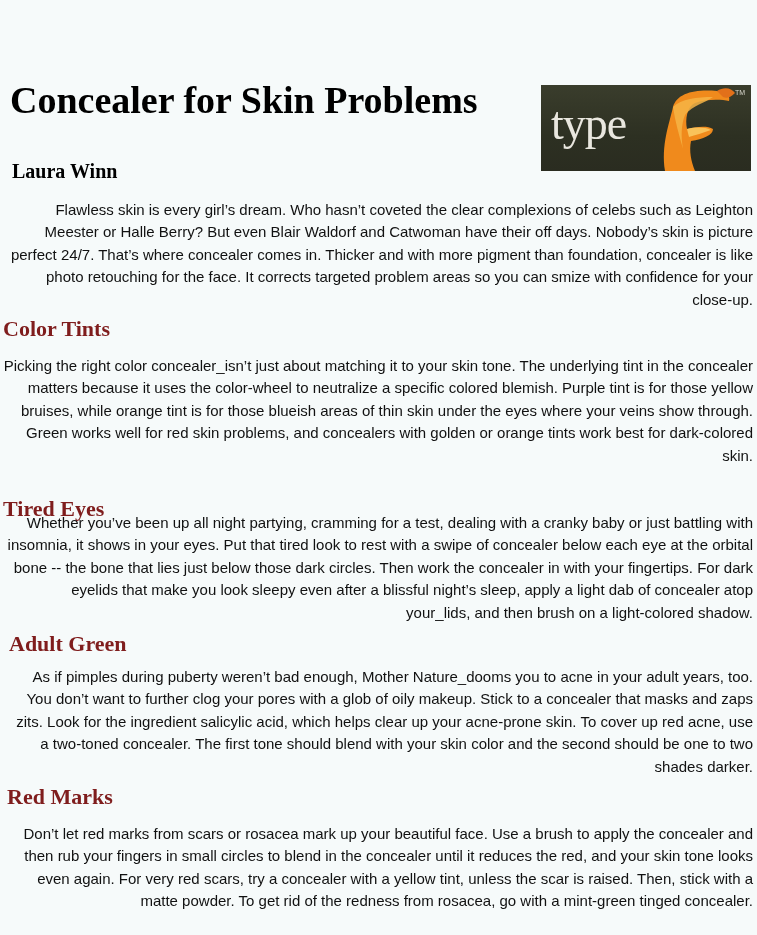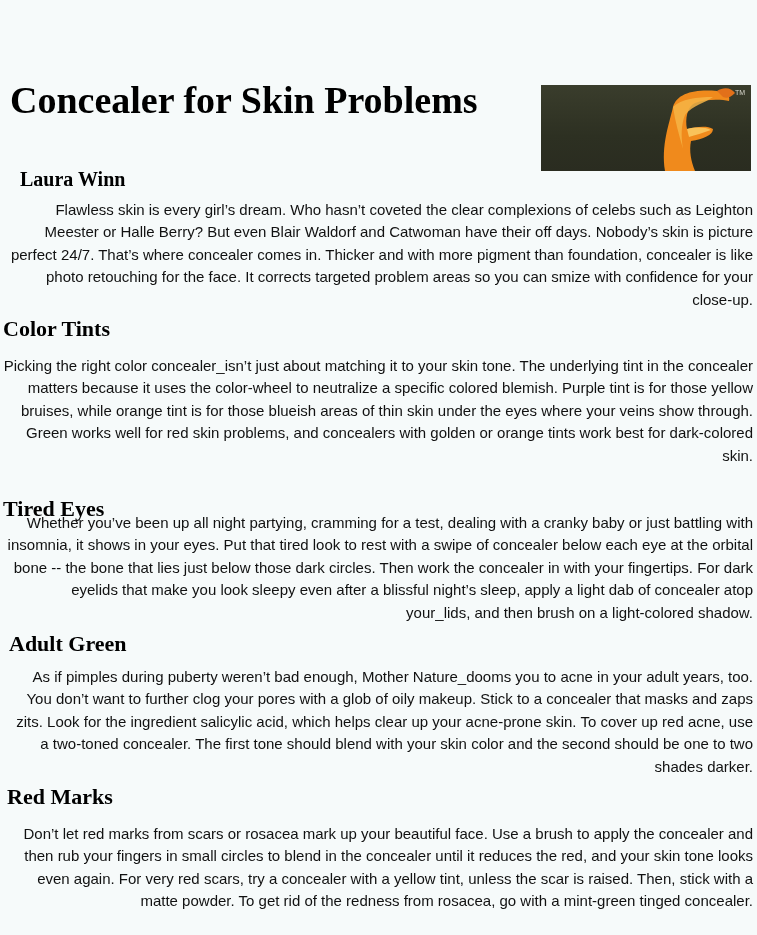--- a/index.html
+++ b/index.html
@@ -13,55 +13,56 @@
     .page { position: absolute; left: 0; top: 0; width: 701px; height: 935px; }
     .title {
       position: absolute; left: 10px; top: 78px;
       font-family: "Liberation Serif", serif; font-weight: bold;
       font-size: 38px; line-height: 44px; margin: 0; color: #000;
       white-space: nowrap;
     }
     .author {
       position: absolute; left: 8px; top: 155px;
       font-family: "Liberation Serif", serif; font-weight: bold;
-      font-size: 20px; line-height: 24px; margin: 12px; color: #000;
+      font-size: 20px; line-height: 24px; margin: 4px; color: #000;
     }
     .logo {
       position: absolute; left: 541px; top: 85px; width: 210px; height: 86px;
       background: linear-gradient(180deg, #3a3d2c 0%, #2d3022 60%, #2a2c20 100%);
       overflow: hidden;
     }
     .logo-text {
       position: absolute; left: 10px; top: 14px;
       font-family: "Liberation Serif", serif; font-size: 46px; line-height: 50px;
       color: #e9e7df; letter-spacing: -1px;
     }
     .logo-tm {
       position: absolute; right: 6px; top: 4px; font-size: 7px; color: #d8d6cc;
       font-family: "Liberation Sans", sans-serif;
     }
     .logo svg { position: absolute; left: 110px; top: 0; }
     .section-head {
       position: absolute; margin: 0;
       font-family: "Liberation Serif", serif; font-weight: bold;
-      font-size: 22px; line-height: 26px; color: #000000; white-space: nowrap;
+      font-size: 22px; line-height: 26px; color: #7f1d1d; white-space: nowrap;
     }
     .para {
       position: absolute; margin: 0;
       font-family: "Liberation Sans", sans-serif; font-size: 15px; line-height: 22.4px;
       color: #111; width: 750px; text-align: right;
     }
   </style>
 </head>
 <body>
 
 <div class="page">
   <h1 class="title">Concealer for Skin Problems</h1>
 
   <div class="logo">
+    <span class="logo-text">type</span>
     <svg width="100" height="86" viewBox="0 0 100 86">
       <path d="M14 86 C10 60 18 40 22 22 C26 8 44 4 66 6 C74 7 80 10 78 16 C70 14 54 14 44 18 C36 22 34 34 36 44 C44 42 56 40 62 44 C62 50 52 54 40 56 C38 66 40 76 44 86 Z" fill="#f08a1c"></path>
       <path d="M22 22 C30 14 46 12 62 12 C54 18 42 20 34 30 C30 40 30 52 32 64 C28 50 24 36 22 22 Z" fill="#f6b445" opacity="0.85"></path>
       <path d="M36 44 C44 42 54 42 60 45 C52 48 44 50 38 52 Z" fill="#f9c862" opacity="0.9"></path>
       <path d="M66 6 C72 2 80 2 84 8 C80 12 76 14 72 12 Z" fill="#e2701a"></path>
     </svg>
     <span class="logo-tm">TM</span>
   </div>
 
   <h2 class="author">Laura Winn</h2>

